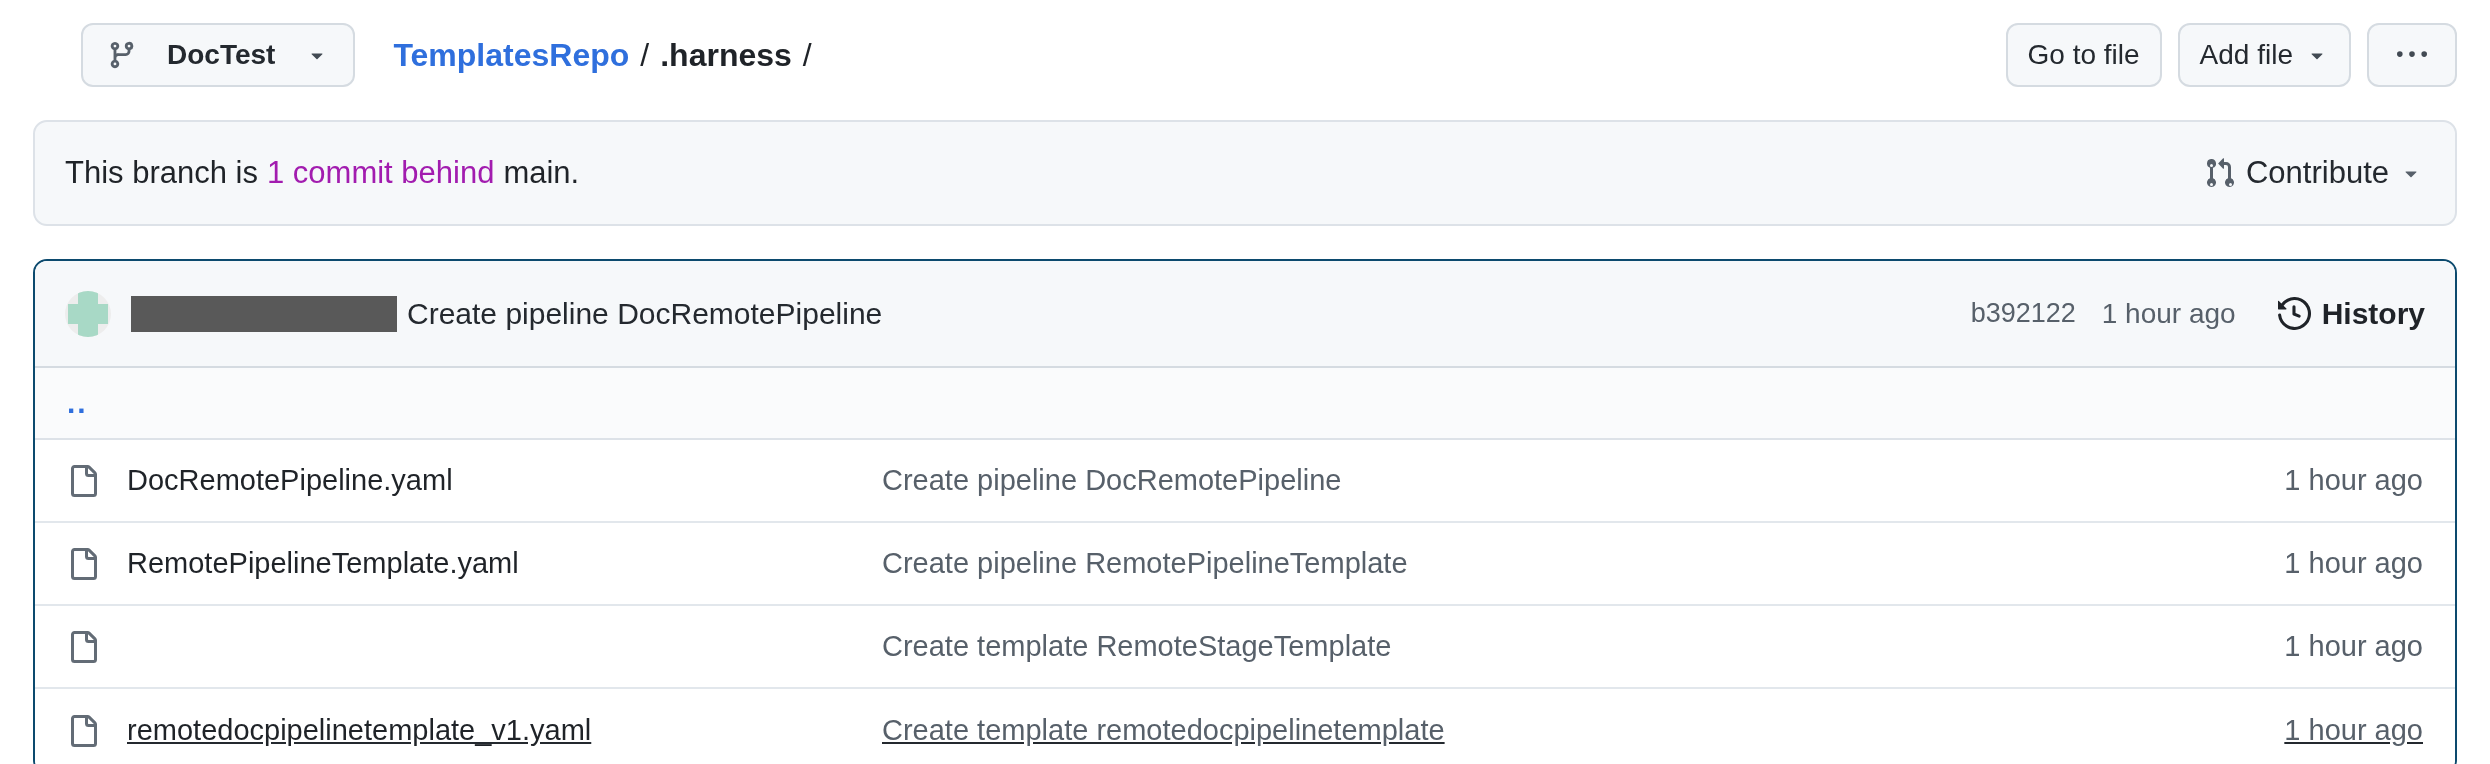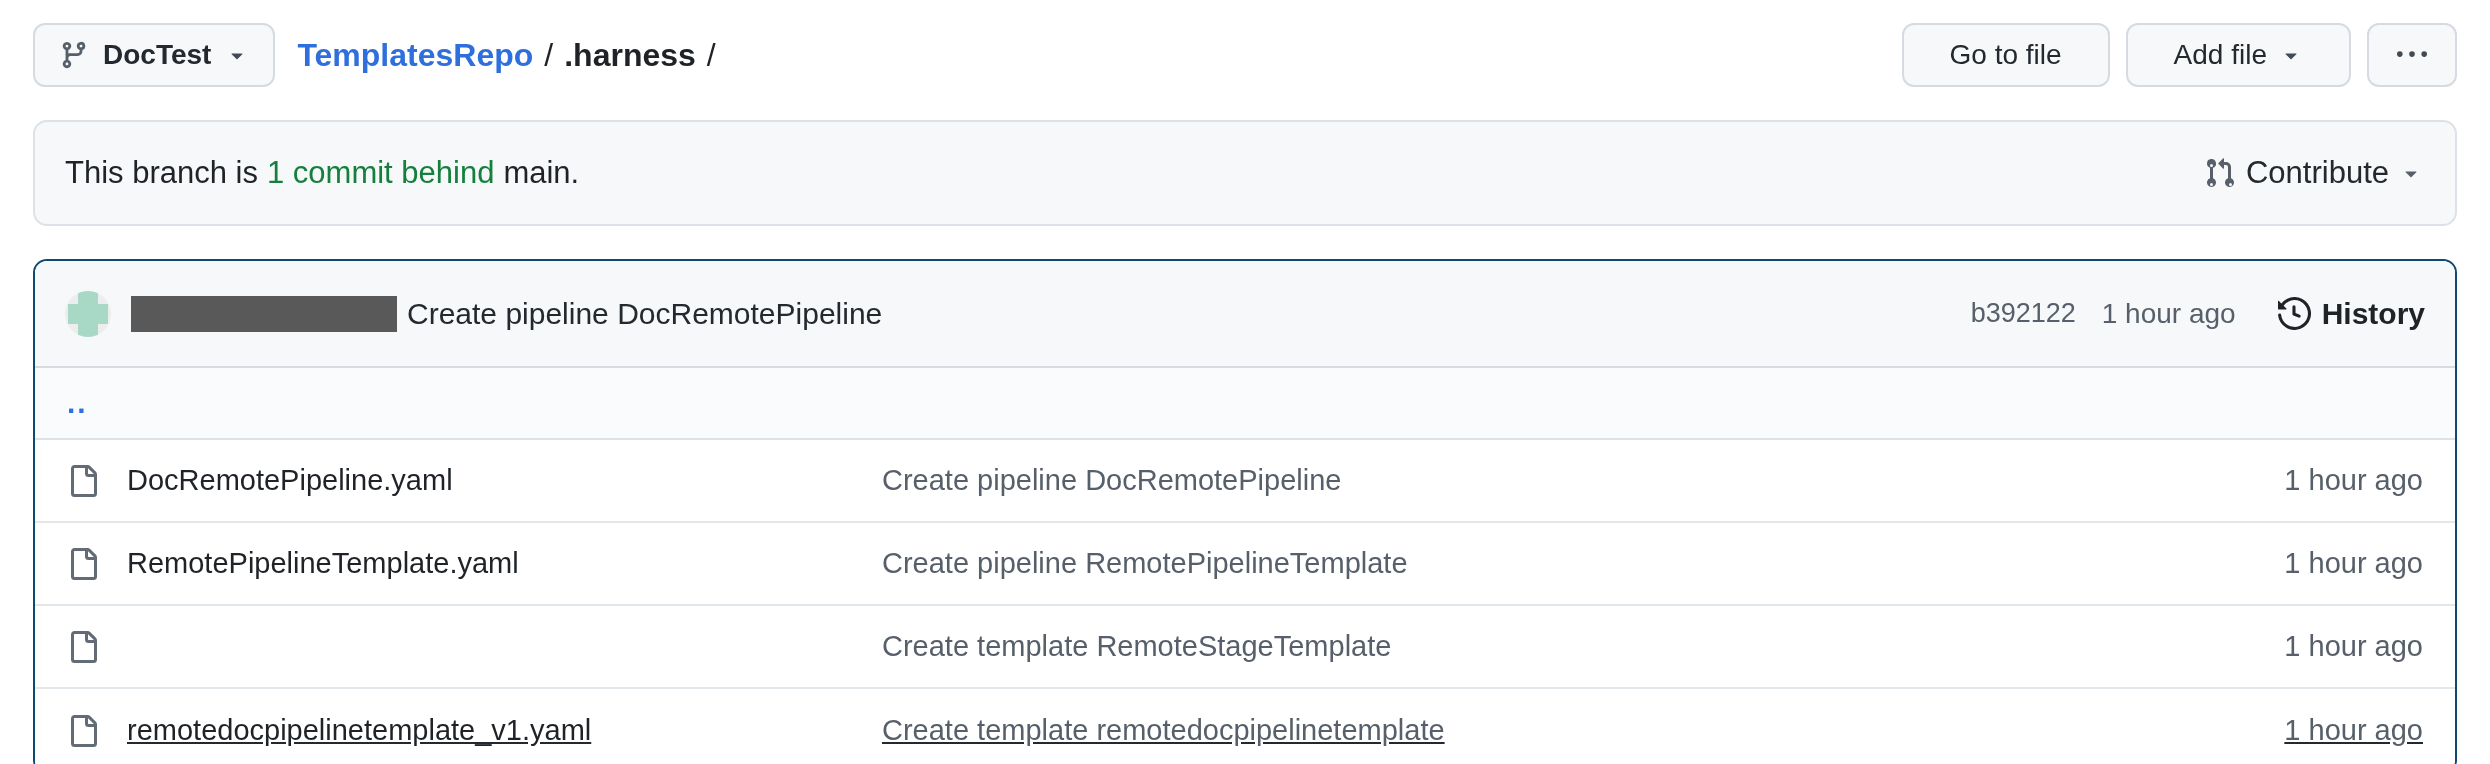--- a/index.html
+++ b/index.html
@@ -10,49 +10,49 @@
     color:#24292f;
     -webkit-font-smoothing:antialiased;
   }
   .page { width:2424px; margin:0 auto; padding-top:23px; }
 
   
   .top-bar { display:flex; align-items:center; justify-content:space-between; height:64px; }
   .top-left { display:flex; align-items:center; gap:22px; }
   .btn {
     display:inline-flex; align-items:center; justify-content:center; gap:12px;
-    height:64px; padding:0 46px;
+    height:64px; padding:0 20px;
     background:#f6f8fa; border:2px solid #d5dbe1; border-radius:12px;
     font-family:"Liberation Sans", sans-serif;
     font-size:28px; font-weight:500; color:#24292f; cursor:pointer; white-space:nowrap;
   }
-  .branch-btn { padding:8px 24px; gap:14px; }
+  .branch-btn { padding:8px 24px; gap:30px;margin-left:48px; }
   .branch-btn .lbl { font-weight:600; }
   .icon { display:inline-flex; flex:none; }
   .icon svg { display:block; }
   .muted-ic { color:#57606a; }
   .dark-ic { color:#424a53; }
 
   .breadcrumb { display:flex; align-items:baseline; gap:11px; font-size:32px; }
-  .crumb-repo { color:#2f6fdd; font-weight:600; text-decoration:none; cursor:pointer; }
+  .crumb-repo { color:#2f6fdd; font-weight:600; text-decoration:none; cursor:pointer;margin-left:16px; }
   .crumb-sep { color:#1f2328; font-weight:400; }
   .crumb-path { color:#1f2328; font-weight:600; }
 
   .top-right { display:flex; align-items:center; gap:16px; }
   .kebab-btn { padding:0 28px; }
 
   
   .banner {
     margin-top:33px; height:106px;
     background:#f6f8fa; border:2px solid #dde2e8; border-radius:14px;
     display:flex; align-items:center; justify-content:space-between;
     padding:0 32px 0 30px;
   }
   .banner-text { font-size:31px; color:#1f2328; }
-  .banner-link { color:#15803d; text-decoration:none; cursor:pointer; margin:0 9px; }
+  .banner-link { color:#a21caf; text-decoration:none; cursor:pointer; margin:0 9px; }
   .contribute {
     display:inline-flex; align-items:center; gap:10px;
     background:transparent; border:none; cursor:pointer;
     font-family:"Liberation Sans", sans-serif;
     font-size:31px; font-weight:500; color:#24292f;
   }
 
   
   .file-box {
     margin-top:33px;

